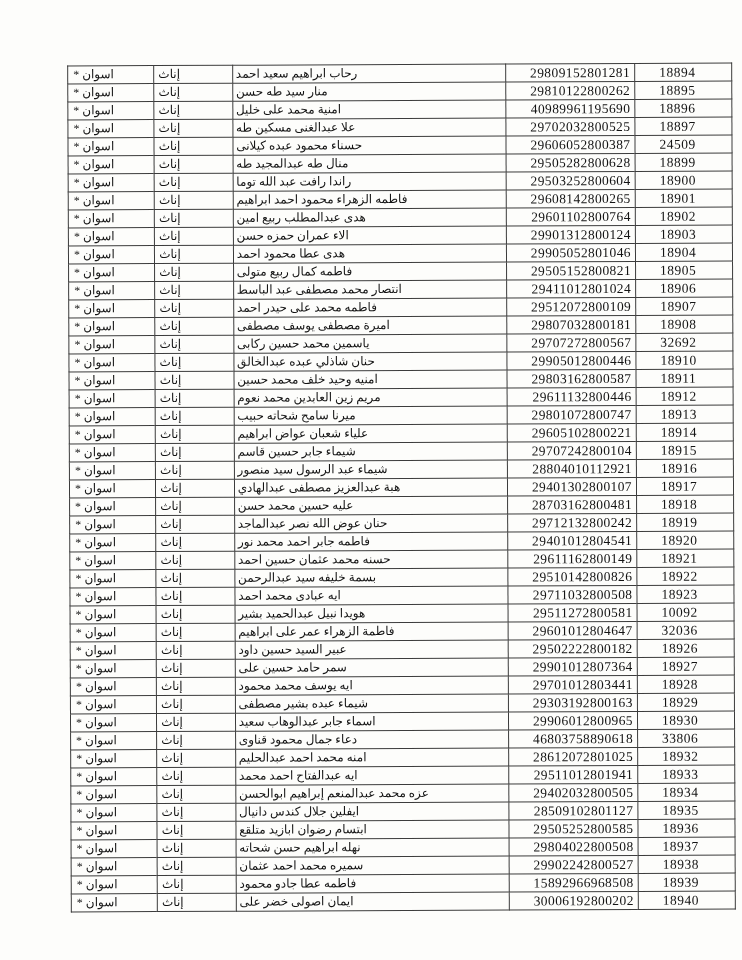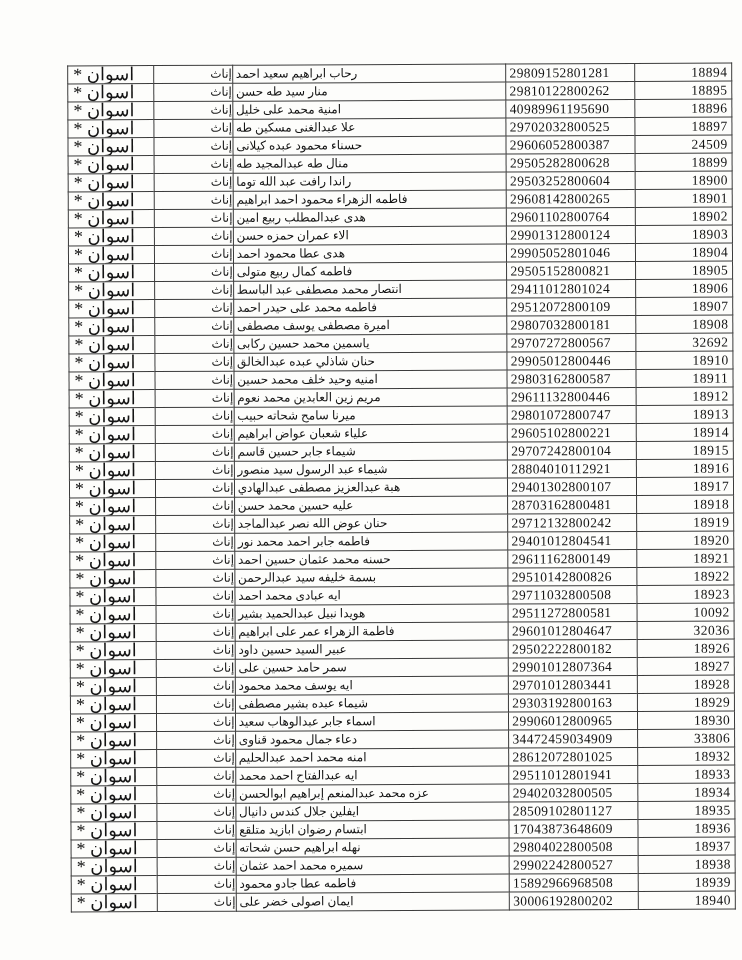--- a/index.html
+++ b/index.html
@@ -35,47 +35,48 @@
     color: #141414;
     white-space: nowrap;
     overflow: hidden;
     vertical-align: middle;
   }
   
   td.serial {
     width: 89px;
     font-size: 13.5px;
     text-align: left;
-    padding-left: 56px;
+    padding-left: 24px;
     letter-spacing: 0.5px;
     border-radius: 8px;
   }
   td.nid {
     width: 118px;
     font-size: 13.5px;
+    text-align: right;
     padding-right: 4px;
     padding-left: 3px;
     letter-spacing: 0.4px;
     direction: ltr;
   }
   td.name {
     width: 251px;
     font-size: 12px;
     text-align: left;
     padding-left: 3px;
   }
   td.gender {
     width: 72px;
     font-size: 12px;
-    text-align: right;
+    text-align: left;
     padding-left: 4px;
   }
   td.gov {
     width: 79px;
-    font-size: 18px;
+    font-size: 12px;
     text-align: left;
     padding-left: 5px;
   }
 </style>
 </head>
 <body>
 
 <div class="scan-page">
   <div class="table-wrap">
     <table class="records" dir="rtl">
@@ -334,21 +335,21 @@
   </tr>
           <tr>
     <td class="serial">18930</td>
     <td class="nid">29906012800965</td>
     <td class="name">اسماء جابر عبدالوهاب سعيد</td>
     <td class="gender">إناث</td>
     <td class="gov">اسوان *</td>
   </tr>
           <tr>
     <td class="serial">33806</td>
-    <td class="nid">34472459034909</td>
+    <td class="nid">46803758890618</td>
     <td class="name">دعاء جمال محمود قناوى</td>
     <td class="gender">إناث</td>
     <td class="gov">اسوان *</td>
   </tr>
           <tr>
     <td class="serial">18932</td>
     <td class="nid">28612072801025</td>
     <td class="name">امنه محمد احمد عبدالحليم</td>
     <td class="gender">إناث</td>
     <td class="gov">اسوان *</td>
@@ -369,21 +370,21 @@
   </tr>
           <tr>
     <td class="serial">18935</td>
     <td class="nid">28509102801127</td>
     <td class="name">ايفلين جلال كندس دانيال</td>
     <td class="gender">إناث</td>
     <td class="gov">اسوان *</td>
   </tr>
           <tr>
     <td class="serial">18936</td>
-    <td class="nid">17043873648609</td>
+    <td class="nid">29505252800585</td>
     <td class="name">ابتسام رضوان ابازيد متلقع</td>
     <td class="gender">إناث</td>
     <td class="gov">اسوان *</td>
   </tr>
           <tr>
     <td class="serial">18937</td>
     <td class="nid">29804022800508</td>
     <td class="name">نهله ابراهيم حسن شحاته</td>
     <td class="gender">إناث</td>
     <td class="gov">اسوان *</td>

